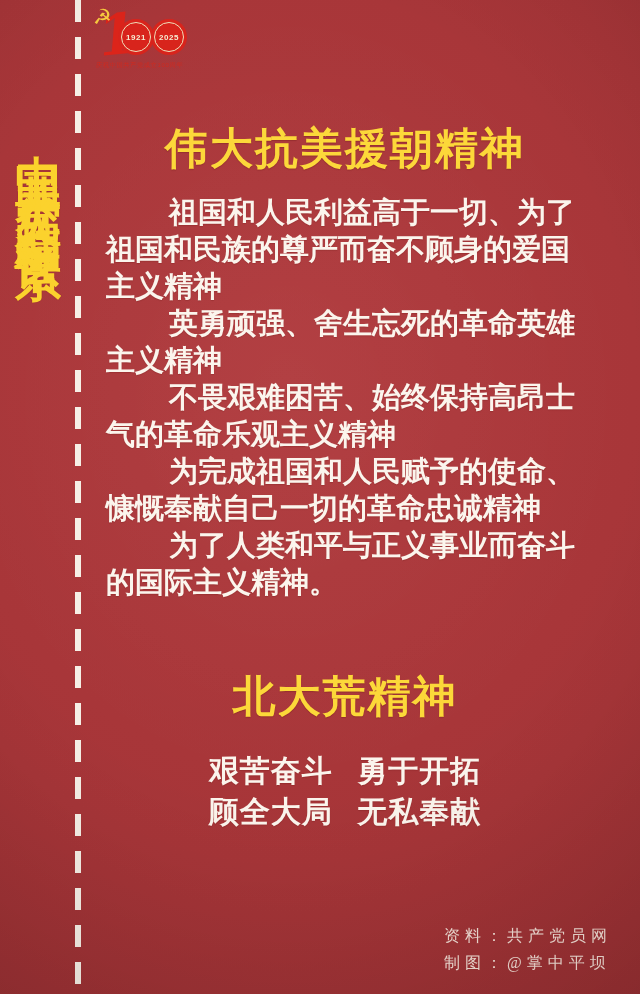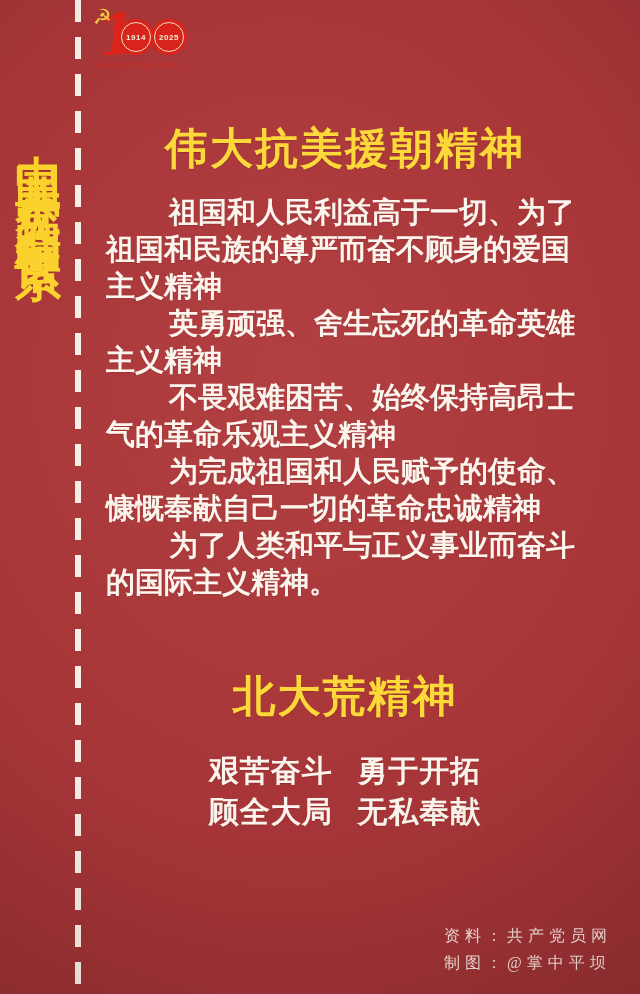--- a/index.html
+++ b/index.html
@@ -92,21 +92,21 @@
 
   <div class="divider"></div>
 
   <div class="main">
 
     <div class="logo">
       <span class="hs-icon">☭</span>
       <span class="logo-one">1</span>
       <span class="disc d1">
         <span class="ring">
-          <span class="yr">1914</span>
+          <span class="yr">1921</span>
         </span>
       </span>
       <span class="disc d2">
         <span class="ring">
           <span class="yr">2025</span>
         </span>
       </span>
       <div class="logo-caption">庆祝中国共产党成立100周年</div>
     </div>
 

